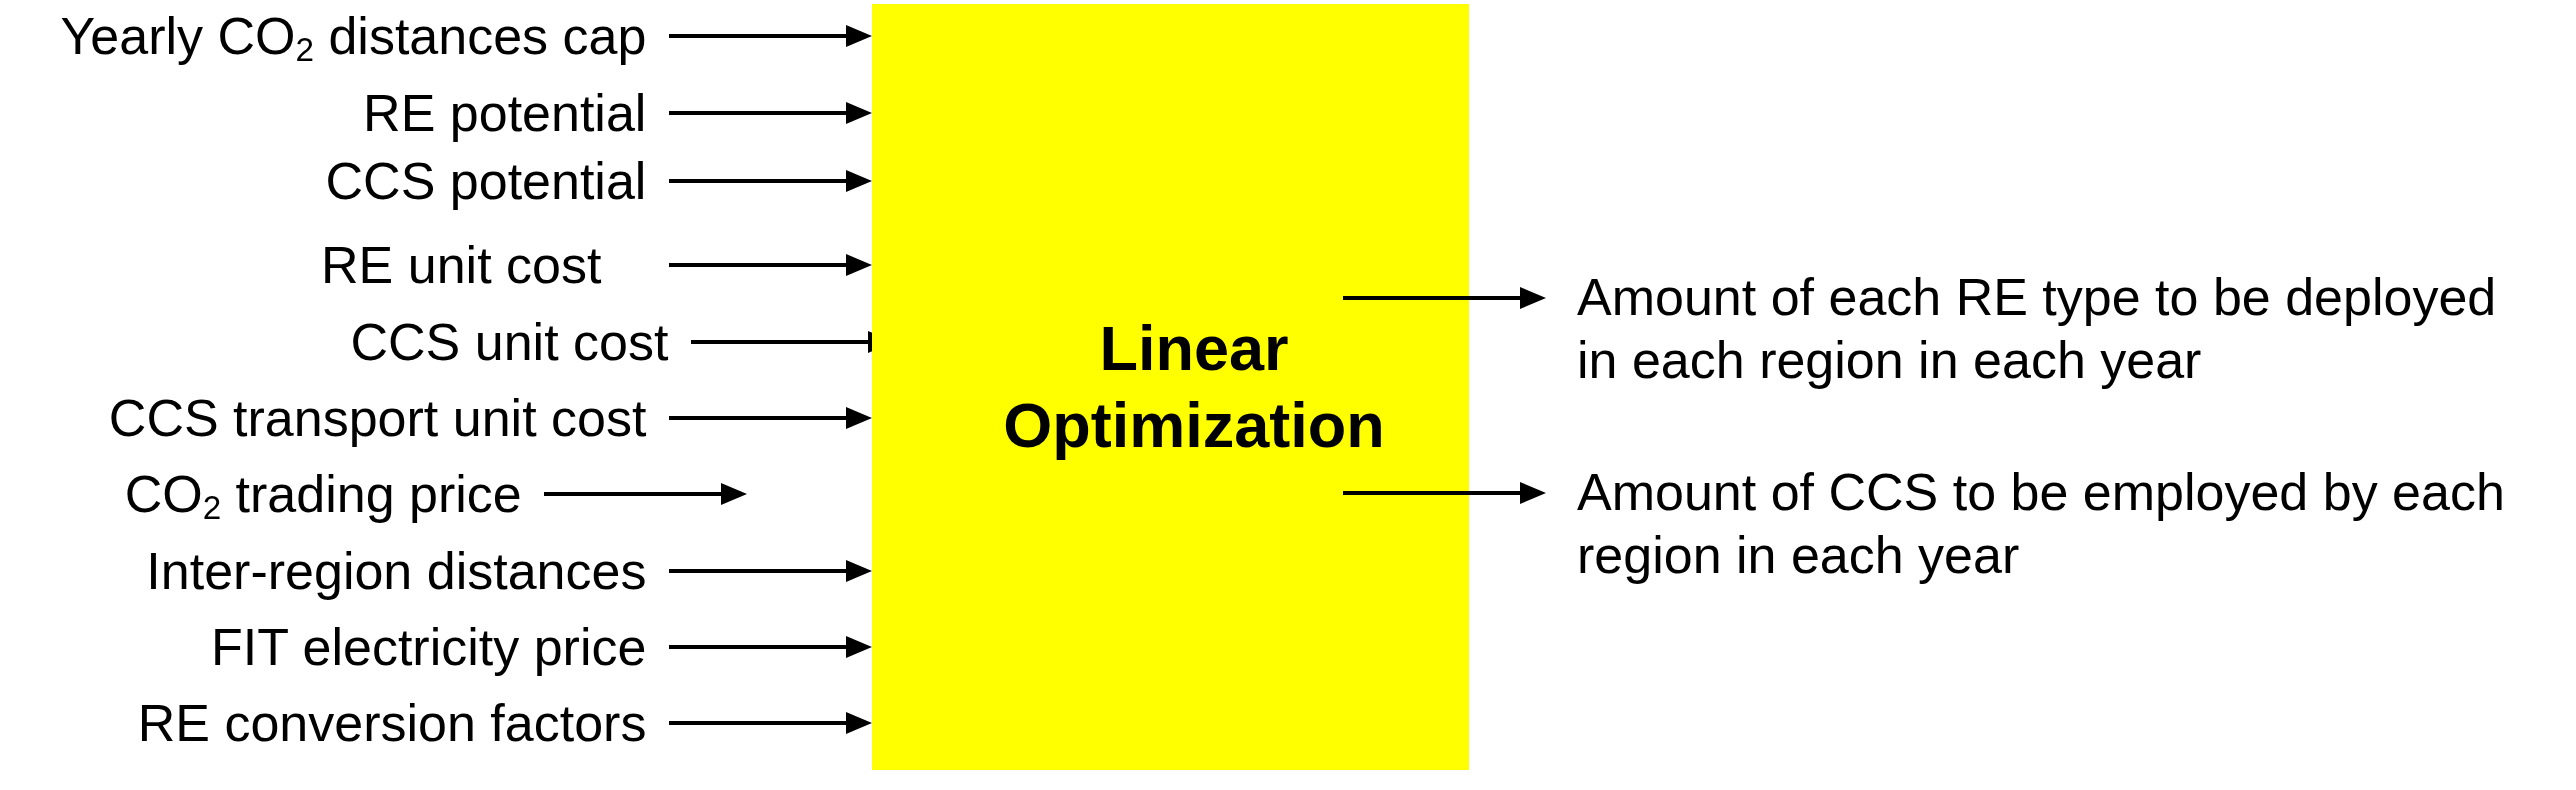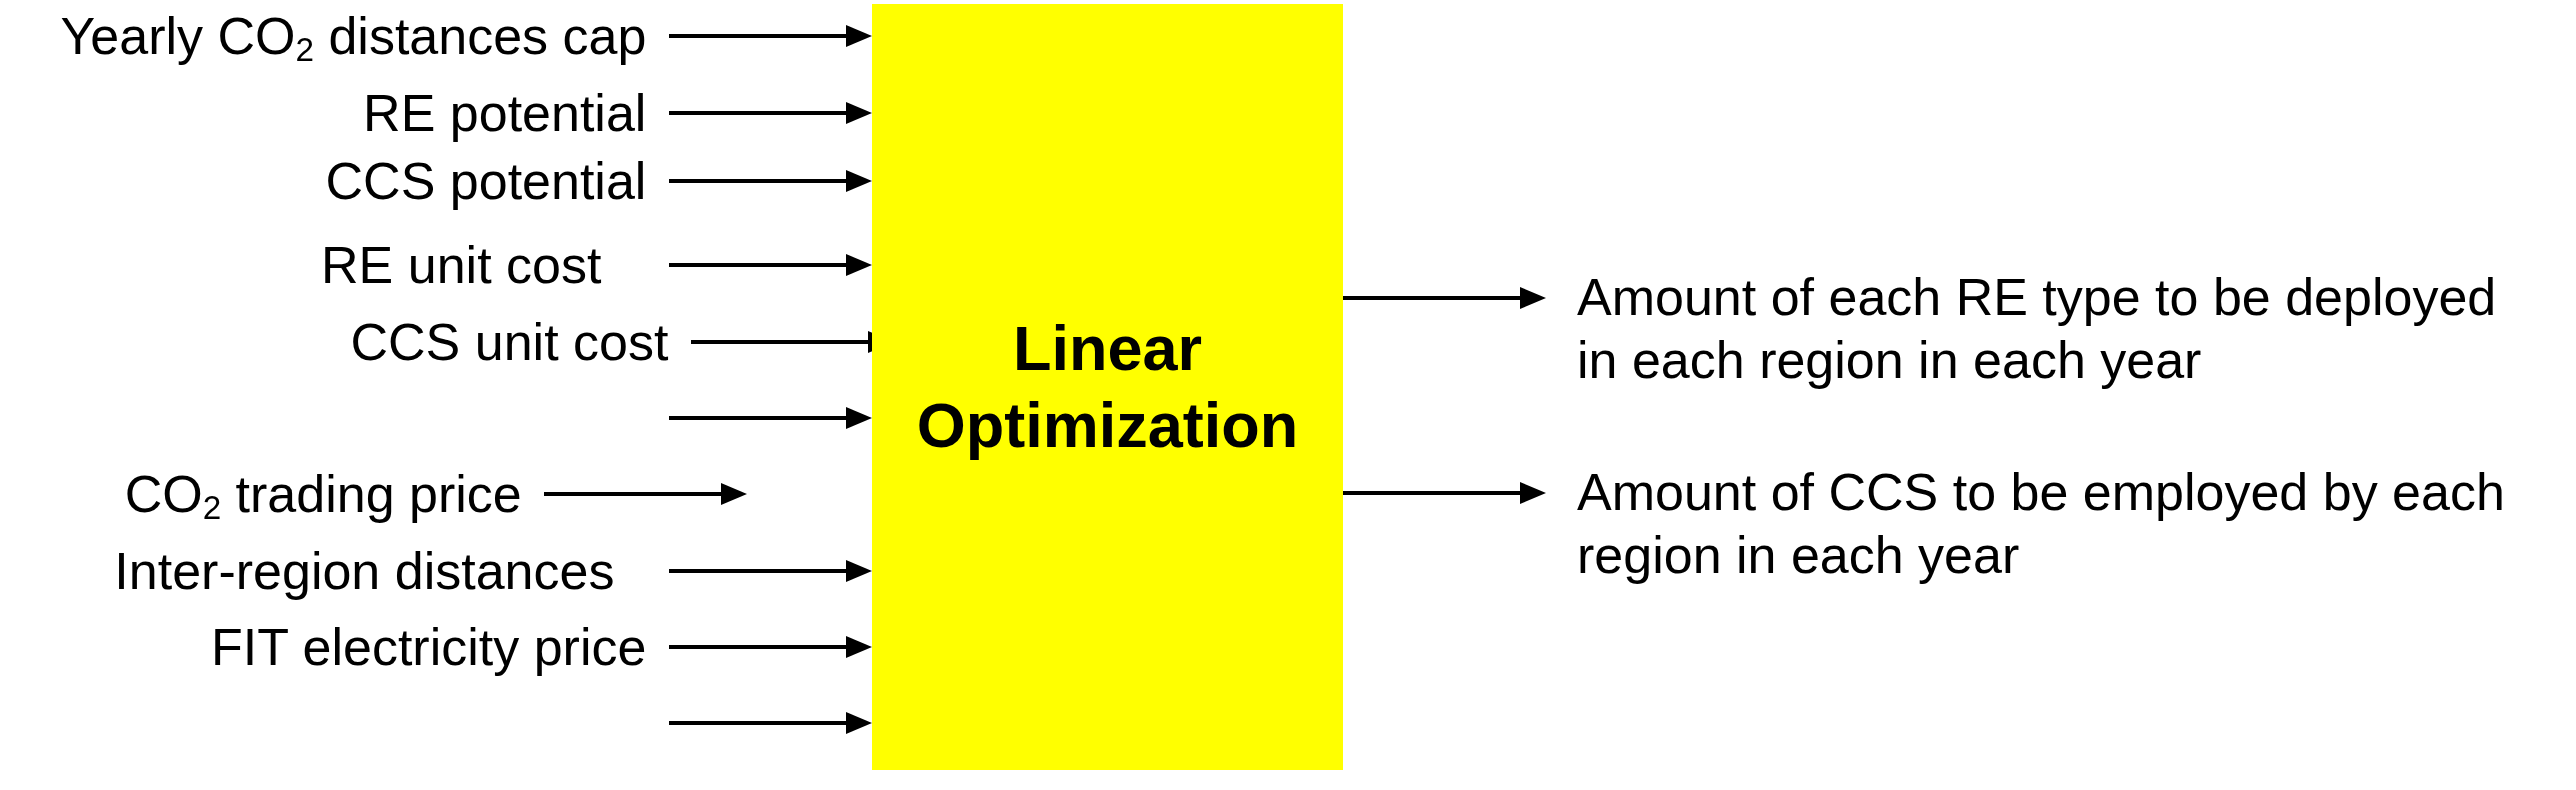--- a/index.html
+++ b/index.html
@@ -66,28 +66,29 @@
     width: 203px;
     height: 24px;
     margin-left: 0;
   }
 
   
   .process-box {
     position: absolute;
     left: 872px;
     top: 4px;
-    width: 471px;
+    width: 550px;
     height: 766px;
     background: #FFFF00;
     display: flex;
     flex-direction: column;
     align-items: center;
     justify-content: center;
     text-align: center;
+    padding-left: 47px;
   }
   .process-box .box-line {
     font-size: 63px;
     font-weight: bold;
     line-height: 77px;
     white-space: nowrap;
   }
 
   
   .output-text {
@@ -104,21 +105,21 @@
   #output-text-1 { top: 461px; }
 
   
   #input-row-0 { top: -1.6px; }
   #input-row-1 { top: 75px; }
   #input-row-2 { top: 143px; }
   #input-row-3 { top: 227px; gap: 45px; }
   #input-row-4 { top: 304px; padding-left: 22px; }
   #input-row-5 { top: 380px; }
   #input-row-6 { top: 456px; justify-content: center; }
-  #input-row-7 { top: 533px; gap: 32px; }
+  #input-row-7 { top: 533px; }
   #input-row-8 { top: 609px; }
   #input-row-9 { top: 685px; }
 
   #output-arrow-0 { top: 286px; }
   #output-arrow-1 { top: 481px; }
 </style>
 </head>
 <body>
 
 <div id="canvas">
@@ -157,20 +158,21 @@
 
   <div class="input-row" id="input-row-4">
     <span class="input-label"><span>CCS unit cost</span><span class="sub2"></span><span></span></span>
     <span class="arrow">
         <span class="shaft"></span>
         <span class="head"></span>
       </span>
   </div>
 
   <div class="input-row" id="input-row-5">
+    <span class="input-label"><span>CCS transport unit cost</span><span class="sub2"></span><span></span></span>
     <span class="arrow">
         <span class="shaft"></span>
         <span class="head"></span>
       </span>
   </div>
 
   <div class="input-row" id="input-row-6">
     <span class="input-label"><span>CO</span><span class="sub2">2</span><span> trading price</span></span>
     <span class="arrow">
         <span class="shaft"></span>
@@ -188,20 +190,21 @@
 
   <div class="input-row" id="input-row-8">
     <span class="input-label"><span>FIT electricity price</span><span class="sub2"></span><span></span></span>
     <span class="arrow">
         <span class="shaft"></span>
         <span class="head"></span>
       </span>
   </div>
 
   <div class="input-row" id="input-row-9">
+    <span class="input-label"><span>RE conversion factors</span><span class="sub2"></span><span></span></span>
     <span class="arrow">
         <span class="shaft"></span>
         <span class="head"></span>
       </span>
   </div>
 
   <div class="process-box">
     <div class="box-line">Linear</div>
     <div class="box-line">Optimization</div>
   </div>

